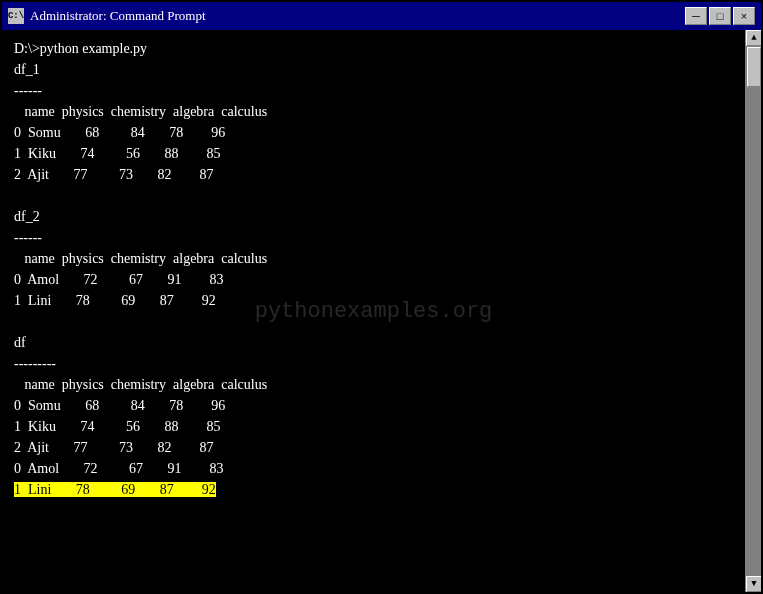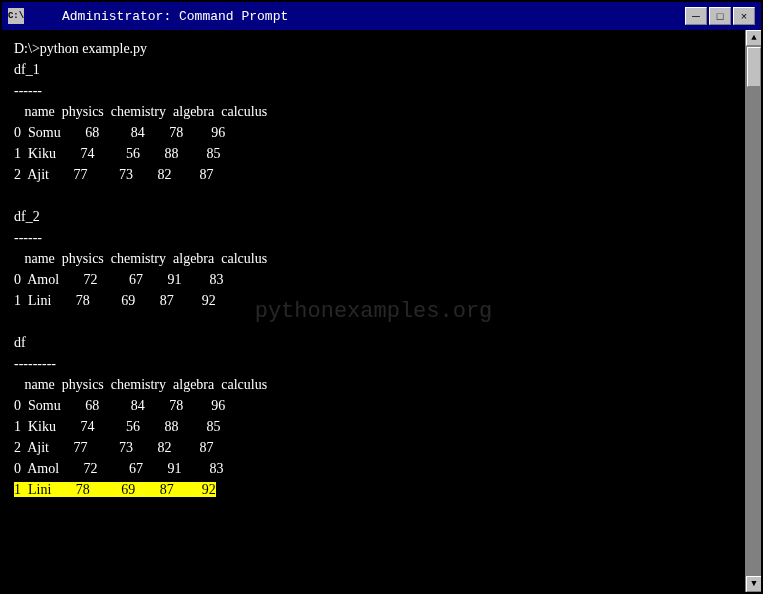--- a/index.html
+++ b/index.html
@@ -42,22 +42,21 @@
       justify-content: center;
       font-size: 10px;
       color: black;
       font-weight: bold;
       flex-shrink: 0;
     }
 
     .title-bar-text {
       flex: 1;
       font-size: 13px;
-      font-family: Liberation Mono, monospace;
-      margin-left: 32px;
+      font-family: Liberation Serif, serif;
     }
 
     .title-bar-buttons {
       display: flex;
       gap: 2px;
     }
 
     .title-btn {
       width: 22px;
       height: 18px;

